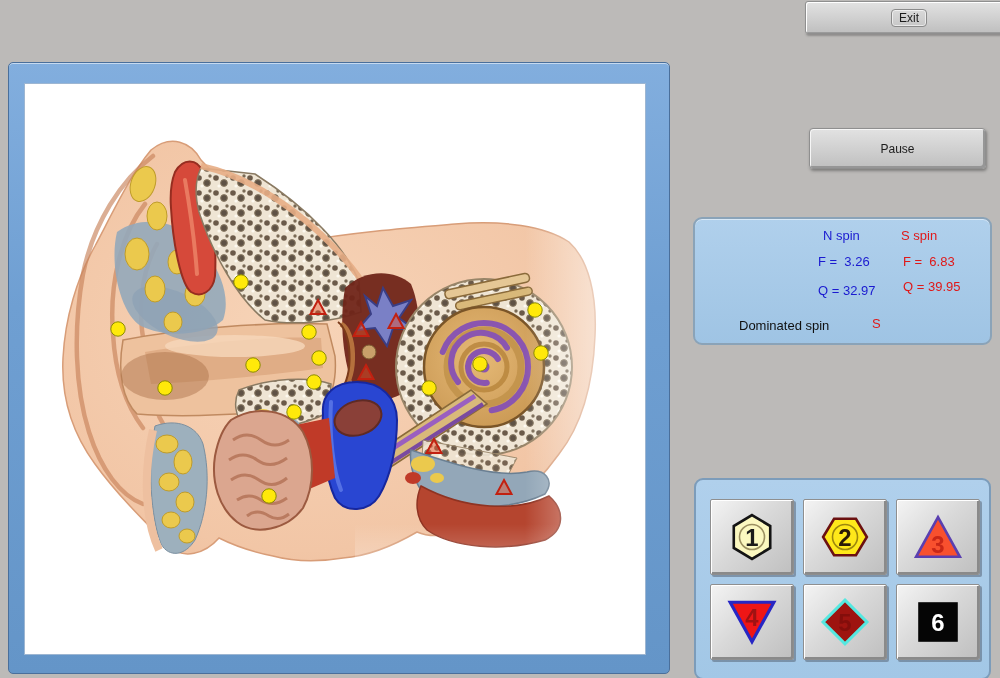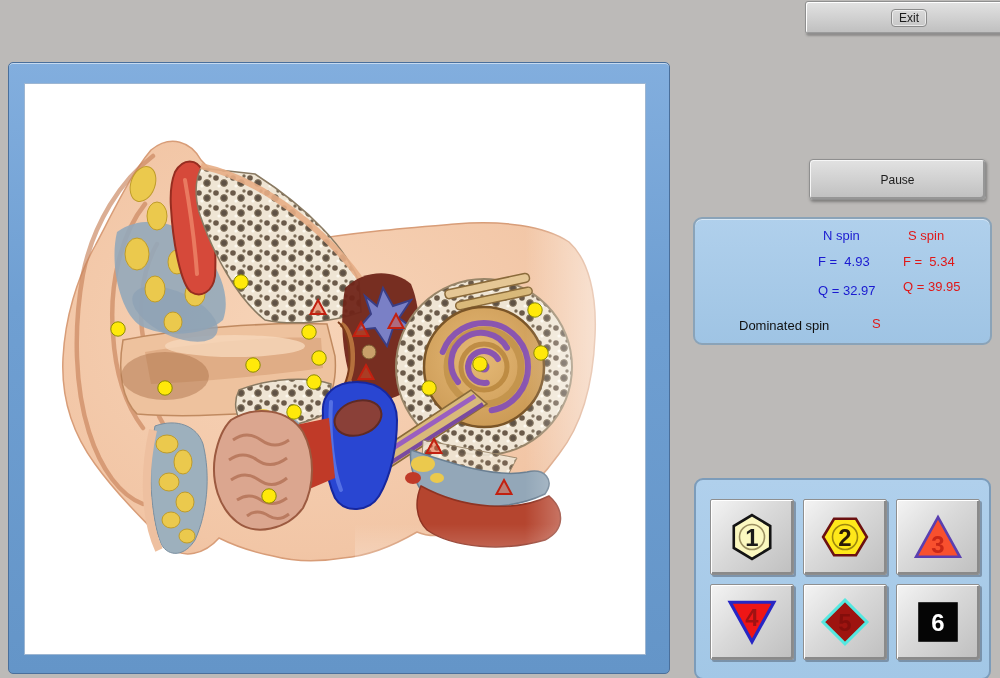--- a/index.html
+++ b/index.html
@@ -8,40 +8,40 @@
 
   
   .cmd-btn{position:absolute;display:flex;align-items:center;justify-content:center;
            background:linear-gradient(180deg,#e2e2e2 0%,#cfcfcf 55%,#bfbfbf 100%);
            border:1px solid #8f8f8f;border-radius:3px;
            box-shadow:inset 1px 1px 0 #ffffff,inset -1px -1px 0 #9b9b9b,1px 2px 2px rgba(60,60,60,.35);
            font-size:12px;color:#1c1c1c;cursor:pointer;}
   .btn-exit{left:805px;top:1px;width:208px;height:33px;}
   .btn-exit .focus-ring{border:1px solid #8a8a8a;border-radius:4px;padding:1px 7px;
            box-shadow:inset 0 0 0 1px rgba(255,255,255,.6);}
-  .btn-pause{left:809px;top:159px;width:177px;height:41px;border-radius:4px;
+  .btn-pause{left:809px;top:128px;width:177px;height:41px;border-radius:4px;
            box-shadow:inset 1px 1px 0 #f6f6f6,inset -2px -2px 0 #969696,1px 2px 3px rgba(50,50,50,.45);}
 
   
   .ear-panel{position:absolute;left:8px;top:62px;width:660px;height:610px;
              background:linear-gradient(180deg,#82aede 0%,#6f9fd2 40%,#6495c8 100%);
              border:1px solid #4a6f9b;border-radius:5px;
              box-shadow:inset 0 1px 0 rgba(255,255,255,.55);}
   .ear-canvas{position:absolute;left:16px;top:21px;width:620px;height:570px;background:#ffffff;
               box-shadow:0 0 0 1px #9db6d2;overflow:hidden;}
   .ear-canvas svg{display:block;width:620px;height:570px;}
 
   
   .spin-panel{position:absolute;left:693px;top:217px;width:295px;height:124px;
               background:linear-gradient(180deg,#b0d0ec 0%,#9fc4e4 100%);
               border:2px solid #8aa3b8;border-radius:9px;
               box-shadow:inset 0 1px 0 rgba(255,255,255,.5);}
   .spin-panel span{position:absolute;white-space:pre;font-weight:normal;font-size:13px;}
   .sp-blue{color:#1a1ad0;} .sp-red{color:#e01818;}
-  .n-name{left:128px;top:9px;}  .s-name{left:213px;top:9px;}
+  .n-name{left:128px;top:9px;}  .s-name{left:206px;top:9px;}
   .n-f{left:123px;top:35px;}    .s-f{left:208px;top:35px;}
   .n-q{left:123px;top:64px;}    .s-q{left:208px;top:60px;}
   .dom-label{left:16px;top:99px;color:#101010;font-weight:600;font-size:12px;padding-left:28px;}
   .dom-value{left:177px;top:97px;color:#e01818;font-size:14px;}
 
   
   .shape-panel{position:absolute;left:694px;top:478px;width:293px;height:198px;
                background:linear-gradient(180deg,#b0d0ec 0%,#a2c7e6 100%);
                border:2px solid #7c9cba;border-radius:9px;}
   .shape-btn{position:absolute;width:84px;height:76px;display:flex;align-items:center;justify-content:center;
@@ -236,22 +236,22 @@
             <polygon points="409,355 416.5,369 401.5,369" fill="rgba(235,80,40,.45)" stroke="#c22010" stroke-width="2"></polygon>
             <polygon points="479,396 486.5,410 471.5,410" fill="rgba(235,80,40,.45)" stroke="#c22010" stroke-width="2"></polygon>
           </g>
       </svg>
     </div>
   </div>
 
   <div class="spin-panel">
     <span class="sp-blue n-name">N spin</span>
     <span class="sp-red  s-name">S spin</span>
-    <span class="sp-blue n-f">F =  4.93</span>
-    <span class="sp-red  s-f">F =  5.34</span>
+    <span class="sp-blue n-f">F =  3.26</span>
+    <span class="sp-red  s-f">F =  6.83</span>
     <span class="sp-blue n-q">Q = 32.97</span>
     <span class="sp-red  s-q">Q = 39.95</span>
     <span class="dom-label">Dominated spin</span>
     <span class="dom-value">S</span>
   </div>
 
   <div class="shape-panel" id="shape-panel">
       <button class="shape-btn" style="left: 14px; top: 19px;">
         <svg width="50" height="50" viewBox="0 0 48 48">
           <polygon points="24,3 41.5,13.5 41.5,34.5 24,45 6.5,34.5 6.5,13.5" fill="#fbf8c0" stroke="#141414" stroke-width="2.5"></polygon>

